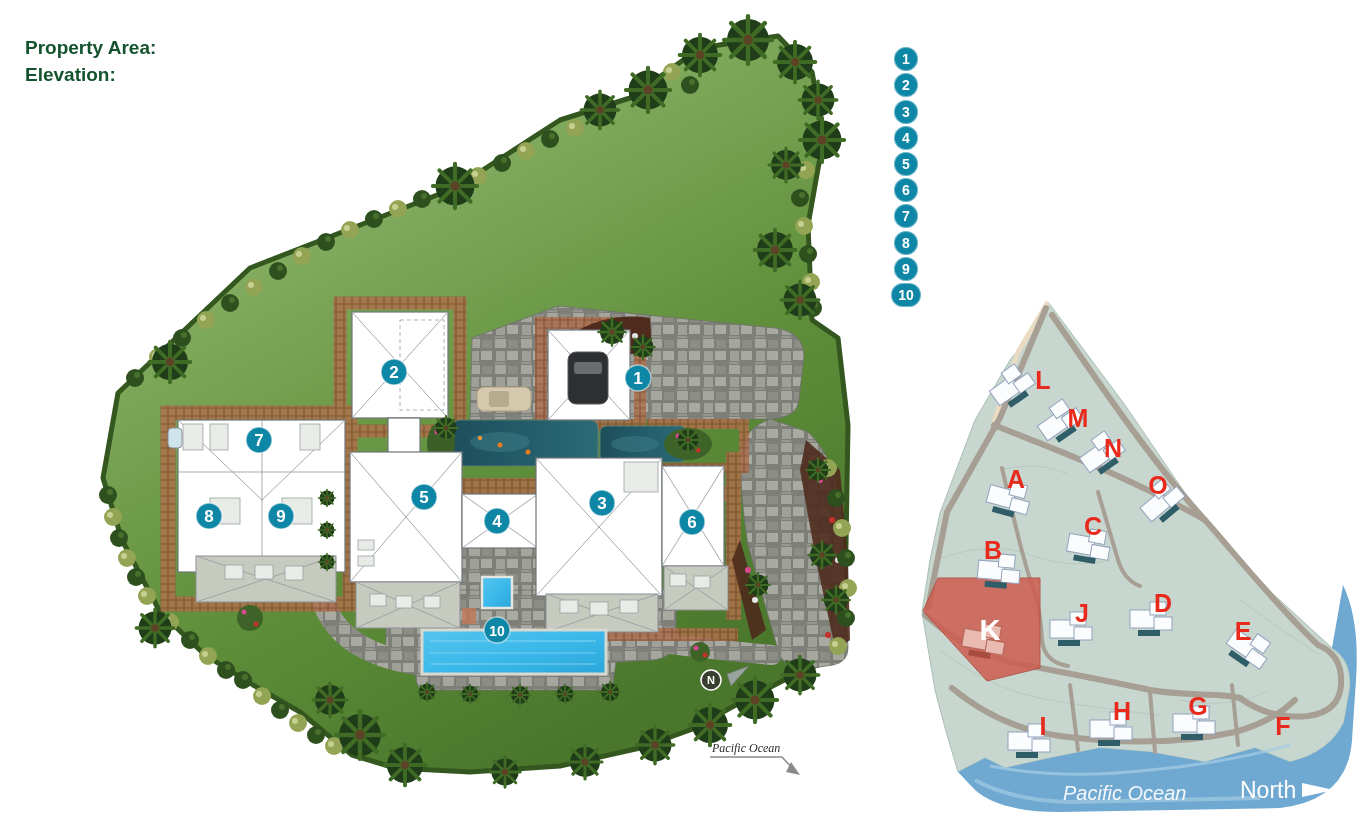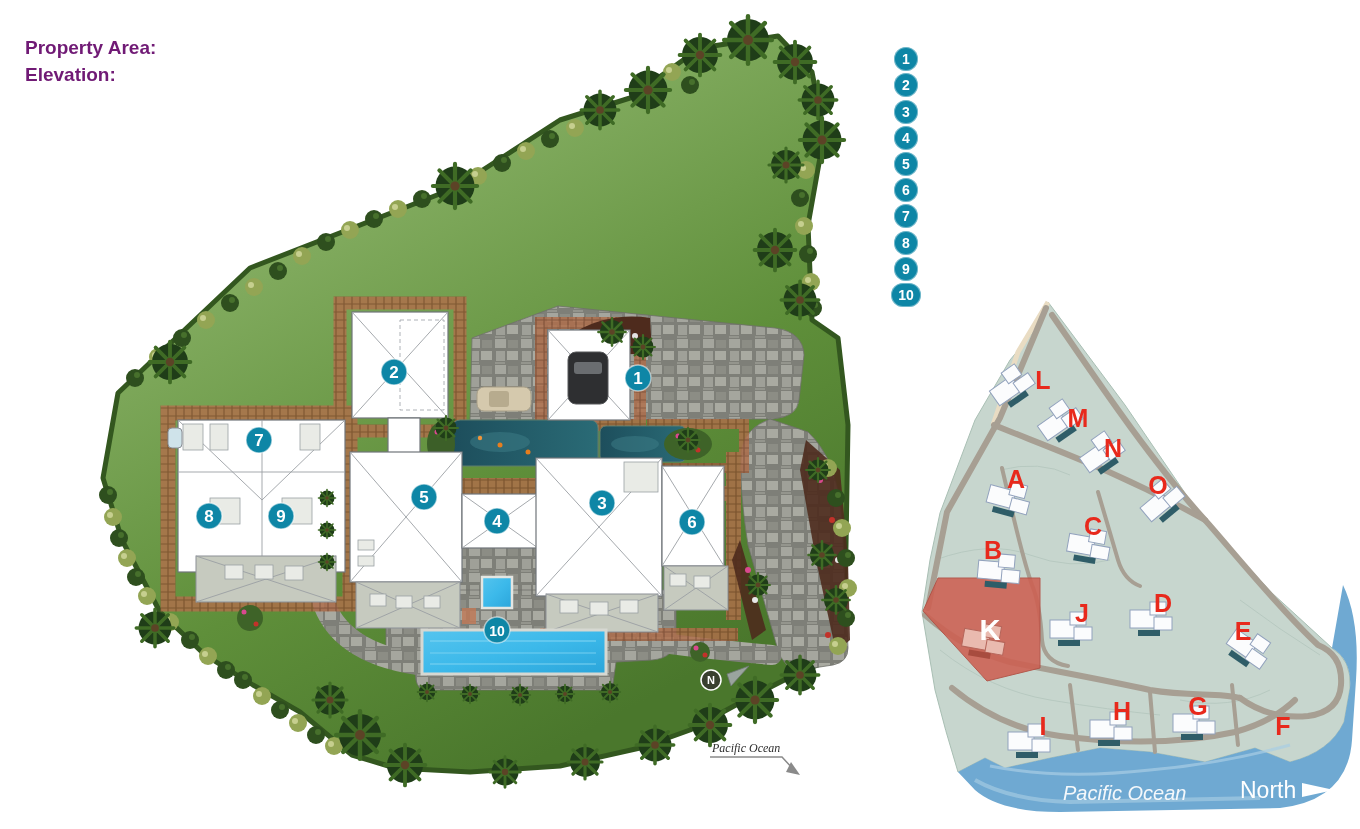--- a/index.html
+++ b/index.html
@@ -7,21 +7,21 @@
     width:1360px;height:829px;position:relative;overflow:hidden;
     background:#ffffff;
     font-family:"Liberation Sans", sans-serif;
   }
   
   .header{position:absolute;left:25px;top:18px;z-index:5;}
   .header h1{margin:0;font-size:70px;line-height:72px;font-weight:normal;letter-spacing:1px;}
   .title-prefix{color:#8f8f8f;}
   .title-lot{color:#e63c2f;margin-left:10px;}
   .prop-lines{margin-top:16px;}
-  .prop-lines div{font-size:19px;font-weight:bold;color:#701a75;line-height:27px;}
+  .prop-lines div{font-size:19px;font-weight:bold;color:#14532d;line-height:27px;}
   
   .legend{position:absolute;left:0;top:0;z-index:5;}
   .legend-item{
     position:absolute;width:24px;height:24px;border-radius:50%;
     background:#0e86a6;color:#fff;font-weight:bold;font-size:14px;
     display:flex;align-items:center;justify-content:center;
     box-shadow:0 0 0 1px rgba(255,255,255,.4) inset;
   }
   .legend-item.wide{width:30px;border-radius:12px;}
   

